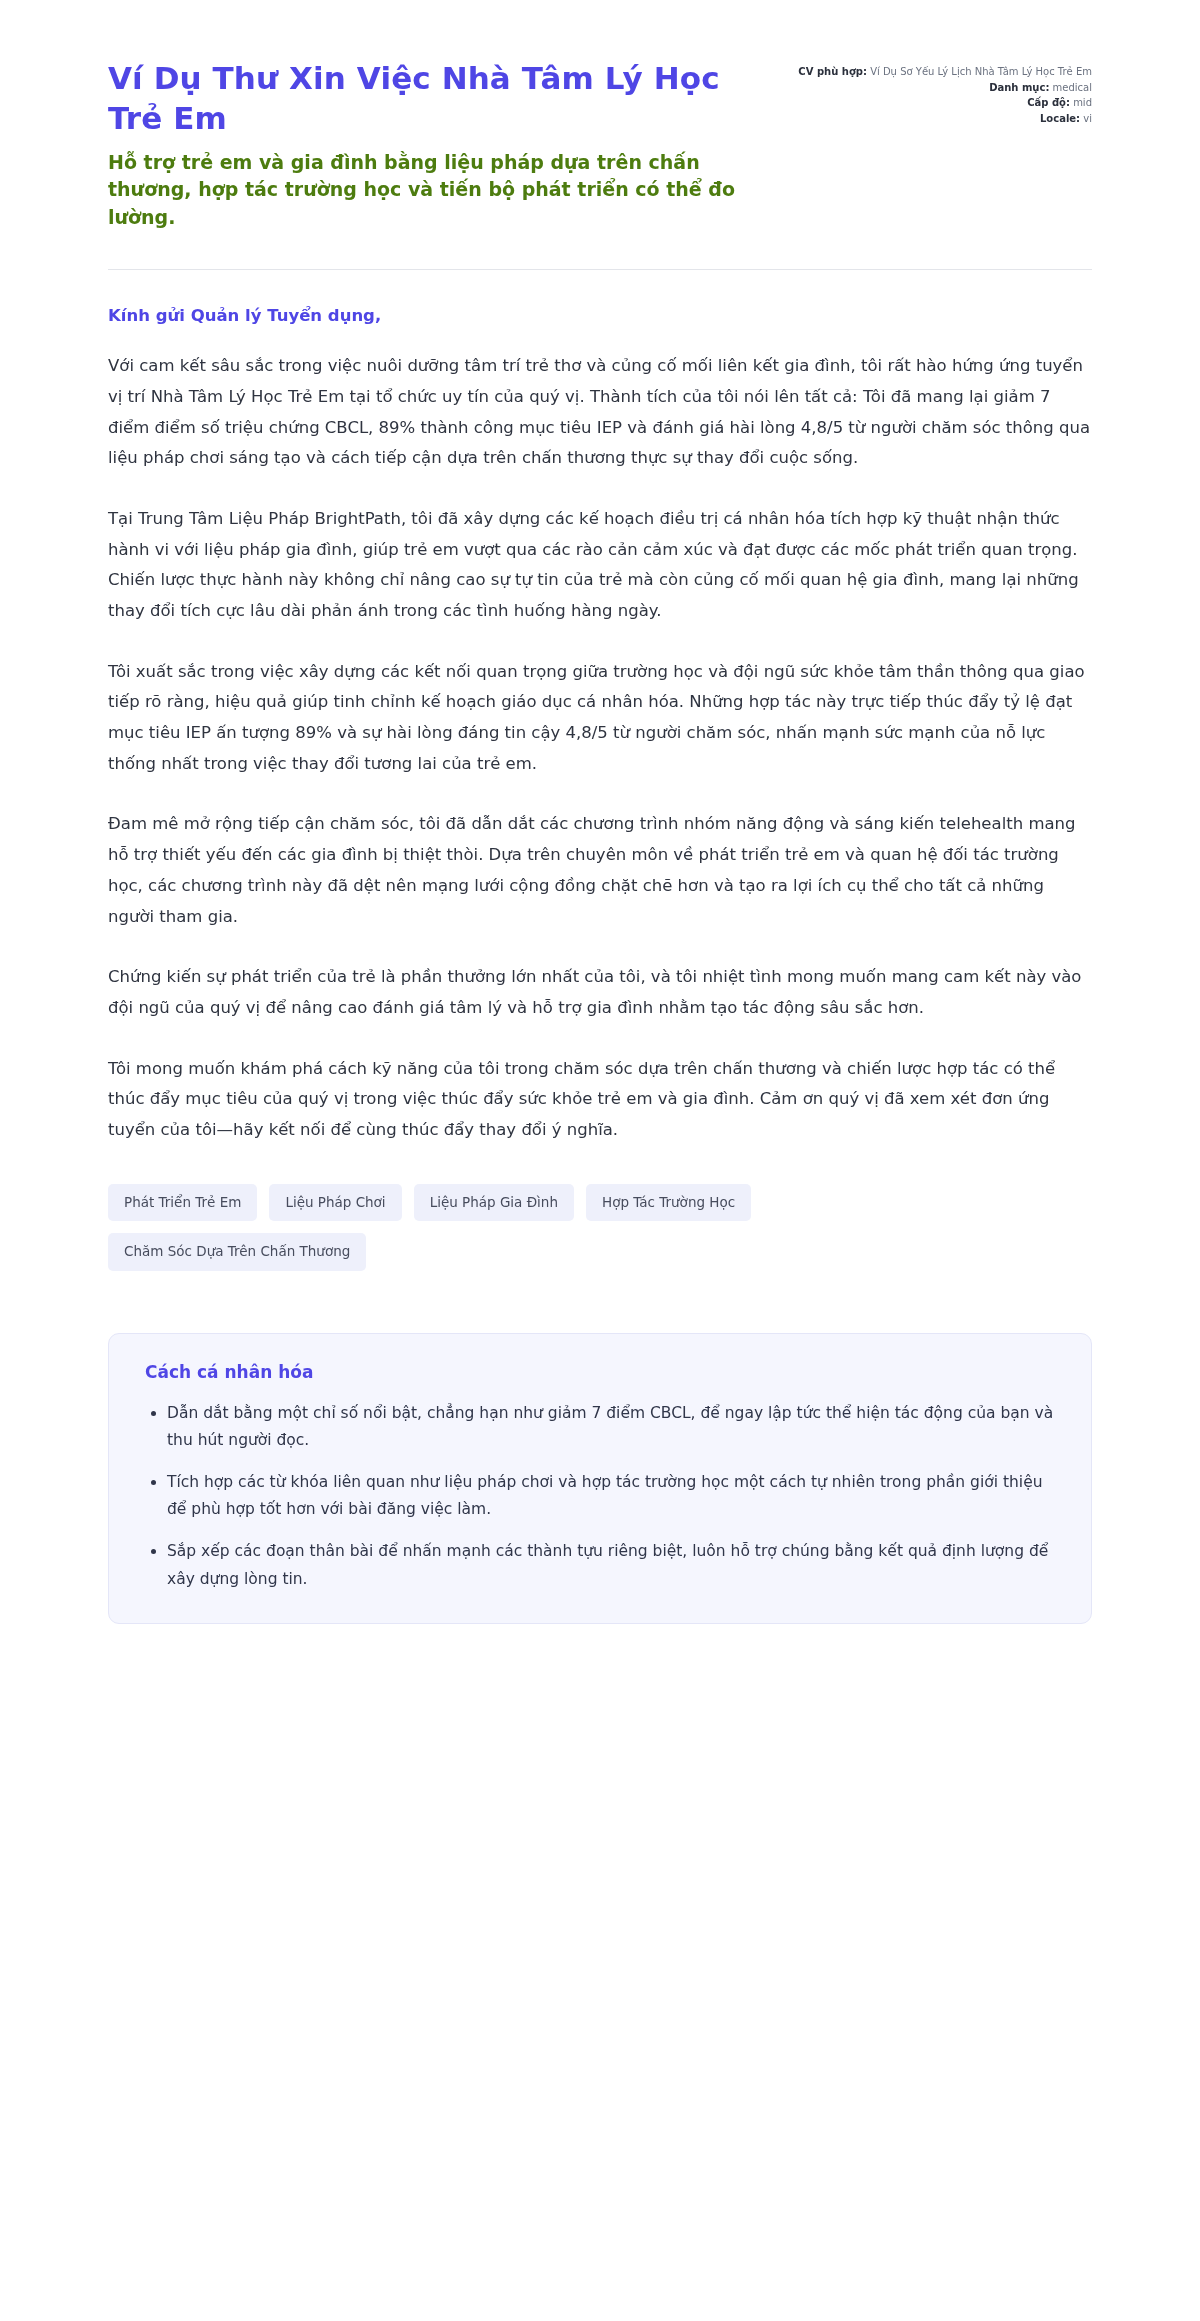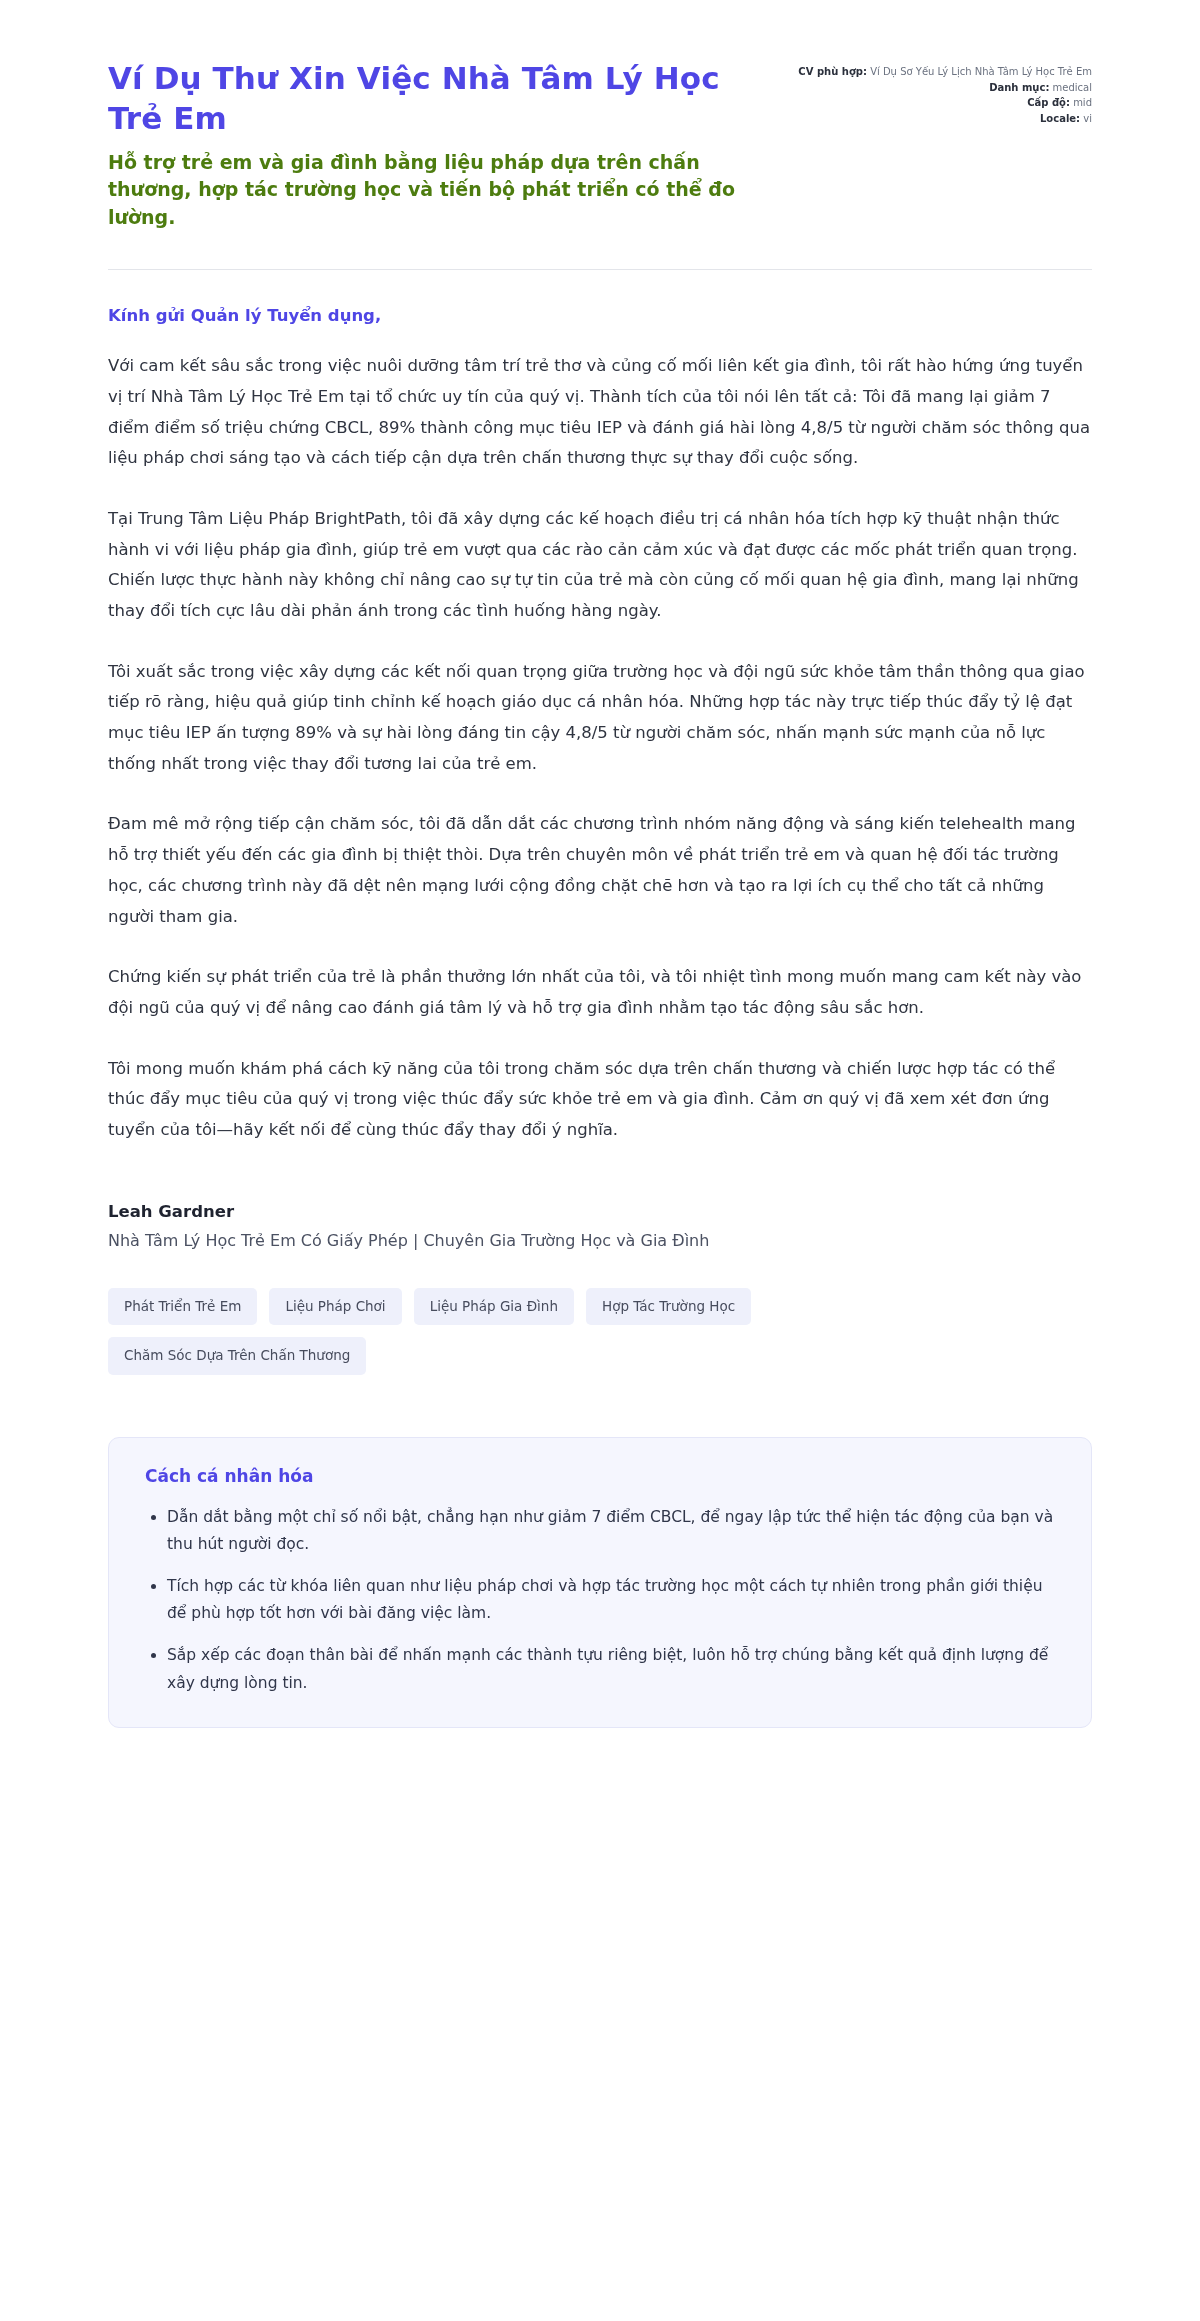--- a/index.html
+++ b/index.html
@@ -172,24 +172,20 @@
 
   <div class="letter">
     <p class="salutation">Kính gửi Quản lý Tuyển dụng,</p>
     <p class="para">Với cam kết sâu sắc trong việc nuôi dưỡng tâm trí trẻ thơ và củng cố mối liên kết gia đình, tôi rất hào hứng ứng tuyển vị trí Nhà Tâm Lý Học Trẻ Em tại tổ chức uy tín của quý vị. Thành tích của tôi nói lên tất cả: Tôi đã mang lại giảm 7 điểm điểm số triệu chứng CBCL, 89% thành công mục tiêu IEP và đánh giá hài lòng 4,8/5 từ người chăm sóc thông qua liệu pháp chơi sáng tạo và cách tiếp cận dựa trên chấn thương thực sự thay đổi cuộc sống.</p>
     <p class="para">Tại Trung Tâm Liệu Pháp BrightPath, tôi đã xây dựng các kế hoạch điều trị cá nhân hóa tích hợp kỹ thuật nhận thức hành vi với liệu pháp gia đình, giúp trẻ em vượt qua các rào cản cảm xúc và đạt được các mốc phát triển quan trọng. Chiến lược thực hành này không chỉ nâng cao sự tự tin của trẻ mà còn củng cố mối quan hệ gia đình, mang lại những thay đổi tích cực lâu dài phản ánh trong các tình huống hàng ngày.</p>
     <p class="para">Tôi xuất sắc trong việc xây dựng các kết nối quan trọng giữa trường học và đội ngũ sức khỏe tâm thần thông qua giao tiếp rõ ràng, hiệu quả giúp tinh chỉnh kế hoạch giáo dục cá nhân hóa. Những hợp tác này trực tiếp thúc đẩy tỷ lệ đạt mục tiêu IEP ấn tượng 89% và sự hài lòng đáng tin cậy 4,8/5 từ người chăm sóc, nhấn mạnh sức mạnh của nỗ lực thống nhất trong việc thay đổi tương lai của trẻ em.</p>
     <p class="para">Đam mê mở rộng tiếp cận chăm sóc, tôi đã dẫn dắt các chương trình nhóm năng động và sáng kiến telehealth mang hỗ trợ thiết yếu đến các gia đình bị thiệt thòi. Dựa trên chuyên môn về phát triển trẻ em và quan hệ đối tác trường học, các chương trình này đã dệt nên mạng lưới cộng đồng chặt chẽ hơn và tạo ra lợi ích cụ thể cho tất cả những người tham gia.</p>
     <p class="para">Chứng kiến sự phát triển của trẻ là phần thưởng lớn nhất của tôi, và tôi nhiệt tình mong muốn mang cam kết này vào đội ngũ của quý vị để nâng cao đánh giá tâm lý và hỗ trợ gia đình nhằm tạo tác động sâu sắc hơn.</p>
     <p class="para">Tôi mong muốn khám phá cách kỹ năng của tôi trong chăm sóc dựa trên chấn thương và chiến lược hợp tác có thể thúc đẩy mục tiêu của quý vị trong việc thúc đẩy sức khỏe trẻ em và gia đình. Cảm ơn quý vị đã xem xét đơn ứng tuyển của tôi—hãy kết nối để cùng thúc đẩy thay đổi ý nghĩa.</p>
 
-    <div class="signature">
-      <p class="sign-name">Leah Gardner</p>
-      <p class="sign-role">Nhà Tâm Lý Học Trẻ Em Có Giấy Phép | Chuyên Gia Trường Học và Gia Đình</p>
-    </div>
   </div>
 
   <div class="tags">
     <span class="tag">Phát Triển Trẻ Em</span>
     <span class="tag">Liệu Pháp Chơi</span>
     <span class="tag">Liệu Pháp Gia Đình</span>
     <span class="tag">Hợp Tác Trường Học</span>
     <span class="tag">Chăm Sóc Dựa Trên Chấn Thương</span>
   </div>
 

